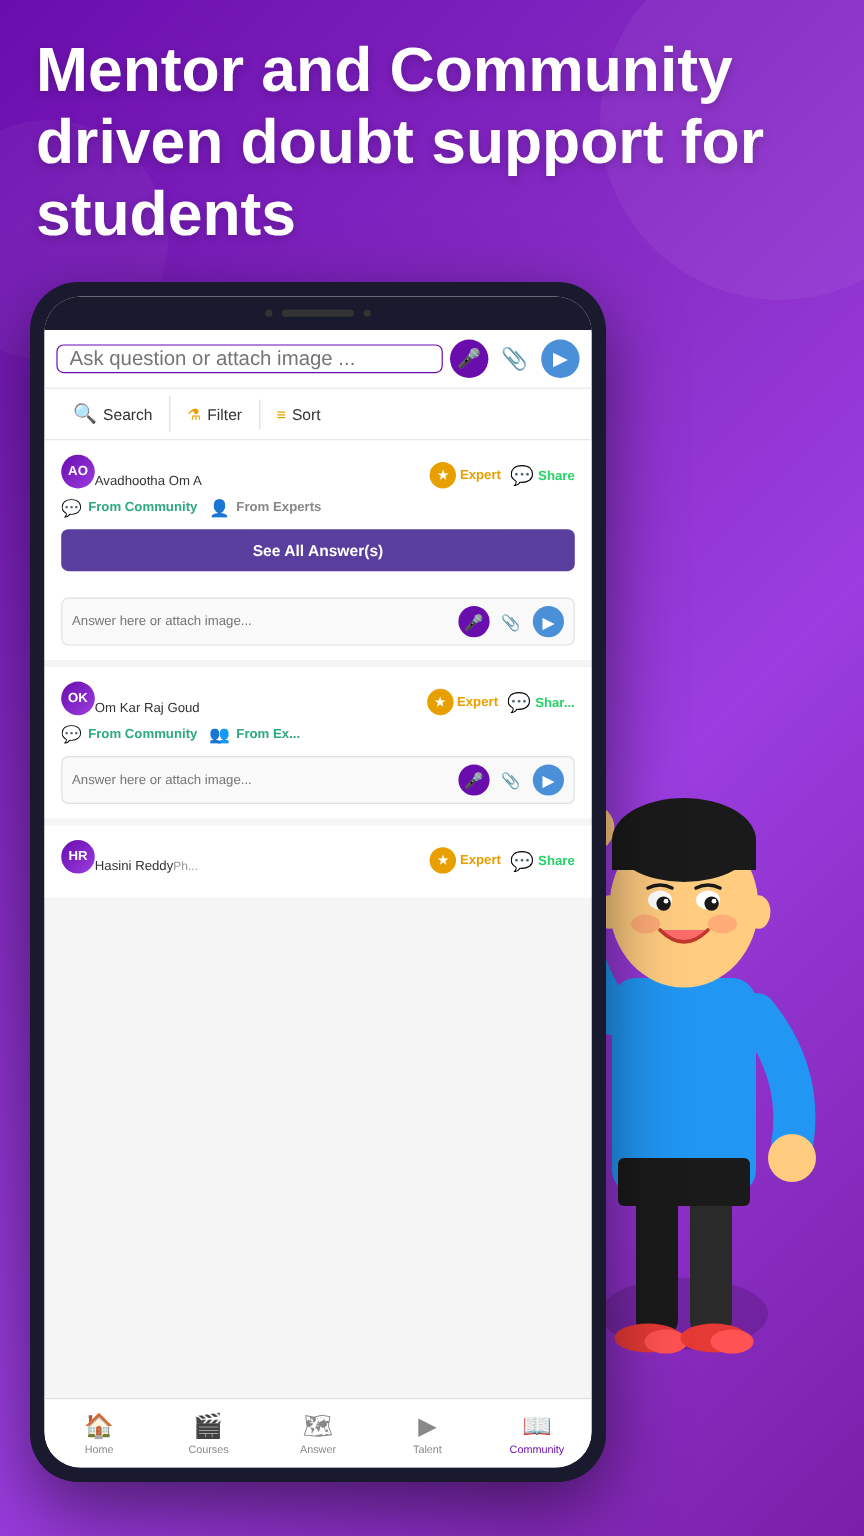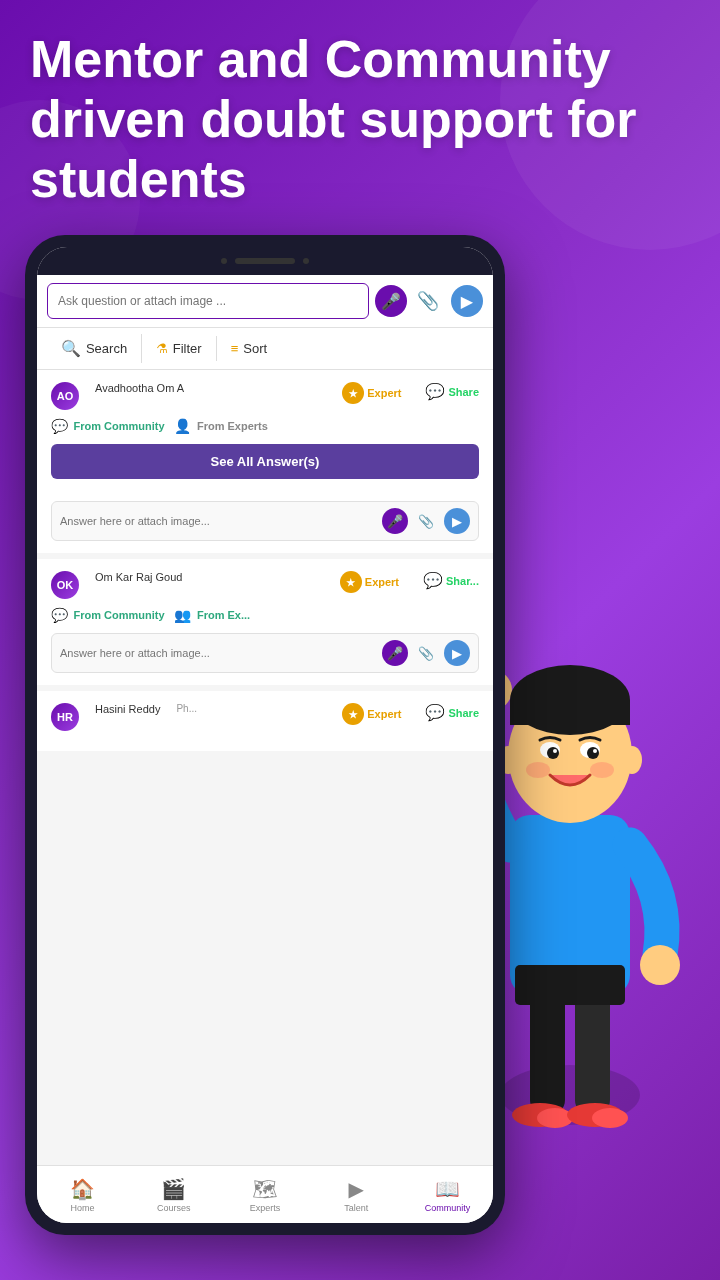--- a/index.html
+++ b/index.html
@@ -96,24 +96,24 @@
       align-items: center;
       gap: 6px;
       border-bottom: 1px solid #e0e0e0;
       flex-shrink: 0;
     }
     .ask-input {
       flex: 1;
       border: 1.5px solid #6a0dad;
       border-radius: 6px;
       padding: 6px 10px;
-      font-size: 12px;
+      font-size: 17px;
       color: #999;
       outline: none;
-      height: 36px;
+      height: 24px;
     }
     .ask-icon-btn {
       width: 32px; height: 32px;
       border-radius: 50%;
       display: flex; align-items: center; justify-content: center;
       cursor: pointer;
       font-size: 16px;
     }
     .ask-icon-mic { background: #6a0dad; color: white; }
     .ask-icon-attach { background: transparent; color: #6a0dad; font-size: 18px; }
@@ -160,22 +160,22 @@
     .question-title {
       font-size: 14px;
       font-weight: 700;
       color: #1a1a1a;
       margin-bottom: 10px;
     }
 
     
     .meta-row {
       display: flex;
-      align-items: flex-start;
-      gap: 16px;
+      align-items: flex-end;
+      gap: 0;
       margin-bottom: 8px;
     }
     .user-avatar {
       width: 28px; height: 28px;
       border-radius: 50%;
       background: linear-gradient(135deg, #6a0dad, #9b3de0);
       display: flex; align-items: center; justify-content: center;
       color: white; font-size: 11px; font-weight: bold;
       flex-shrink: 0;
     }
@@ -485,21 +485,21 @@
       <div class="nav-item">
         <span class="nav-icon">🏠</span>
         <span class="nav-label">Home</span>
       </div>
       <div class="nav-item">
         <span class="nav-icon">🎬</span>
         <span class="nav-label">Courses</span>
       </div>
       <div class="nav-item">
         <span class="nav-icon">🗺</span>
-        <span class="nav-label">Experts</span>
+        <span class="nav-label">Answer</span>
       </div>
       <div class="nav-item">
         <span class="nav-icon">▶</span>
         <span class="nav-label">Talent</span>
       </div>
       <div class="nav-item active">
         <span class="nav-icon">📖</span>
         <span class="nav-label">Community</span>
       </div>
     </div>

